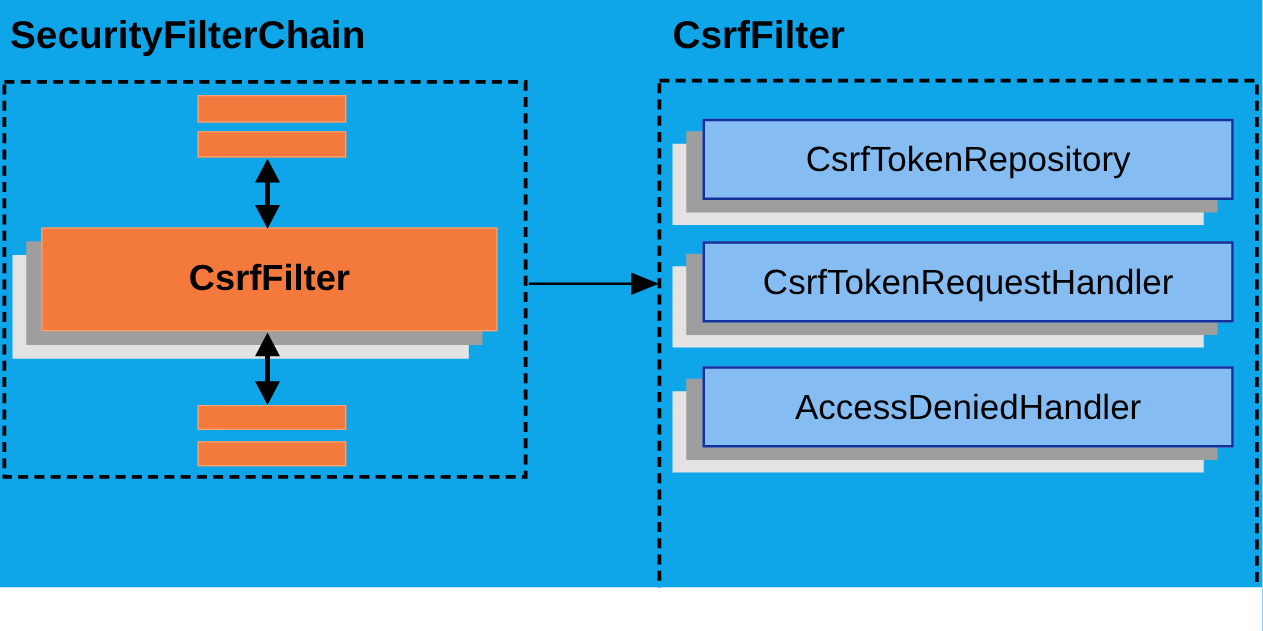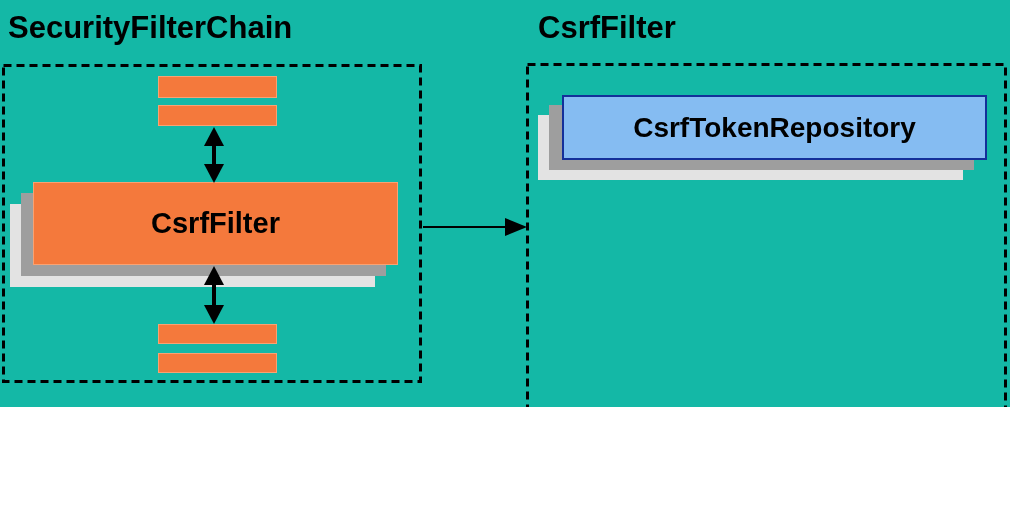--- a/index.html
+++ b/index.html
@@ -1,20 +1,20 @@
 <!DOCTYPE html>
 <html><head>
 <meta charset="utf-8">
 <style>
   html, body { margin: 0; padding: 0; background: #ffffff; }
   .canvas {
     position: relative;
     width: 1010px;
-    height: 407px;
-    background: #14b8a6;
+    height: 470px;
+    background: #0ea5e9;
     font-family: "Liberation Sans", sans-serif;
     overflow: hidden;
   }
   .title {
     position: absolute;
     top: 10px;
     font-size: 31px;
     font-weight: bold;
     color: #000000;
     letter-spacing: 0px;
@@ -71,21 +71,21 @@
     background: #85BCF2;
     border: 2px solid #14309A;
     box-sizing: border-box;
     box-shadow: -13px 10px 0 #9E9E9E, -24px 20px 0 #E3E3E3;
     display: flex;
     align-items: center;
     justify-content: center;
   }
   .component span {
     font-size: 28px;
-    font-weight: bold;
+    font-weight: normal;
     color: #000000;
   }
   .comp1 { top: 32px; }
   .comp2 { top: 130px; }
   .comp3 { top: 230px; }
   .comp4 { top: 334px; }
 
   .overlay {
     position: absolute;
     left: 0; top: 0;
@@ -112,20 +112,26 @@
     </div>
 
     <div class="bar bar3"></div>
     <div class="bar bar4"></div>
   </div>
 
   <div class="panel panel-right">
     <div class="component comp1">
       <span>CsrfTokenRepository</span>
     </div>
+    <div class="component comp2">
+      <span>CsrfTokenRequestHandler</span>
+    </div>
+    <div class="component comp3">
+      <span>AccessDeniedHandler</span>
+    </div>
   </div>
 
   <svg class="overlay" viewBox="0 0 1010 505" xmlns="http://www.w3.org/2000/svg">
 
     <rect x="3.5" y="65.5" width="417" height="316" fill="none" stroke="#000000" stroke-width="3" stroke-dasharray="8 5"></rect>
     <rect x="527.5" y="64.5" width="478" height="437" fill="none" stroke="#000000" stroke-width="3" stroke-dasharray="8 5"></rect>
 
     <g>
       <line x1="214" y1="142" x2="214" y2="168" stroke="#000000" stroke-width="4"></line>
       <polygon points="214,127 204,146 224,146" fill="#000000"></polygon>

